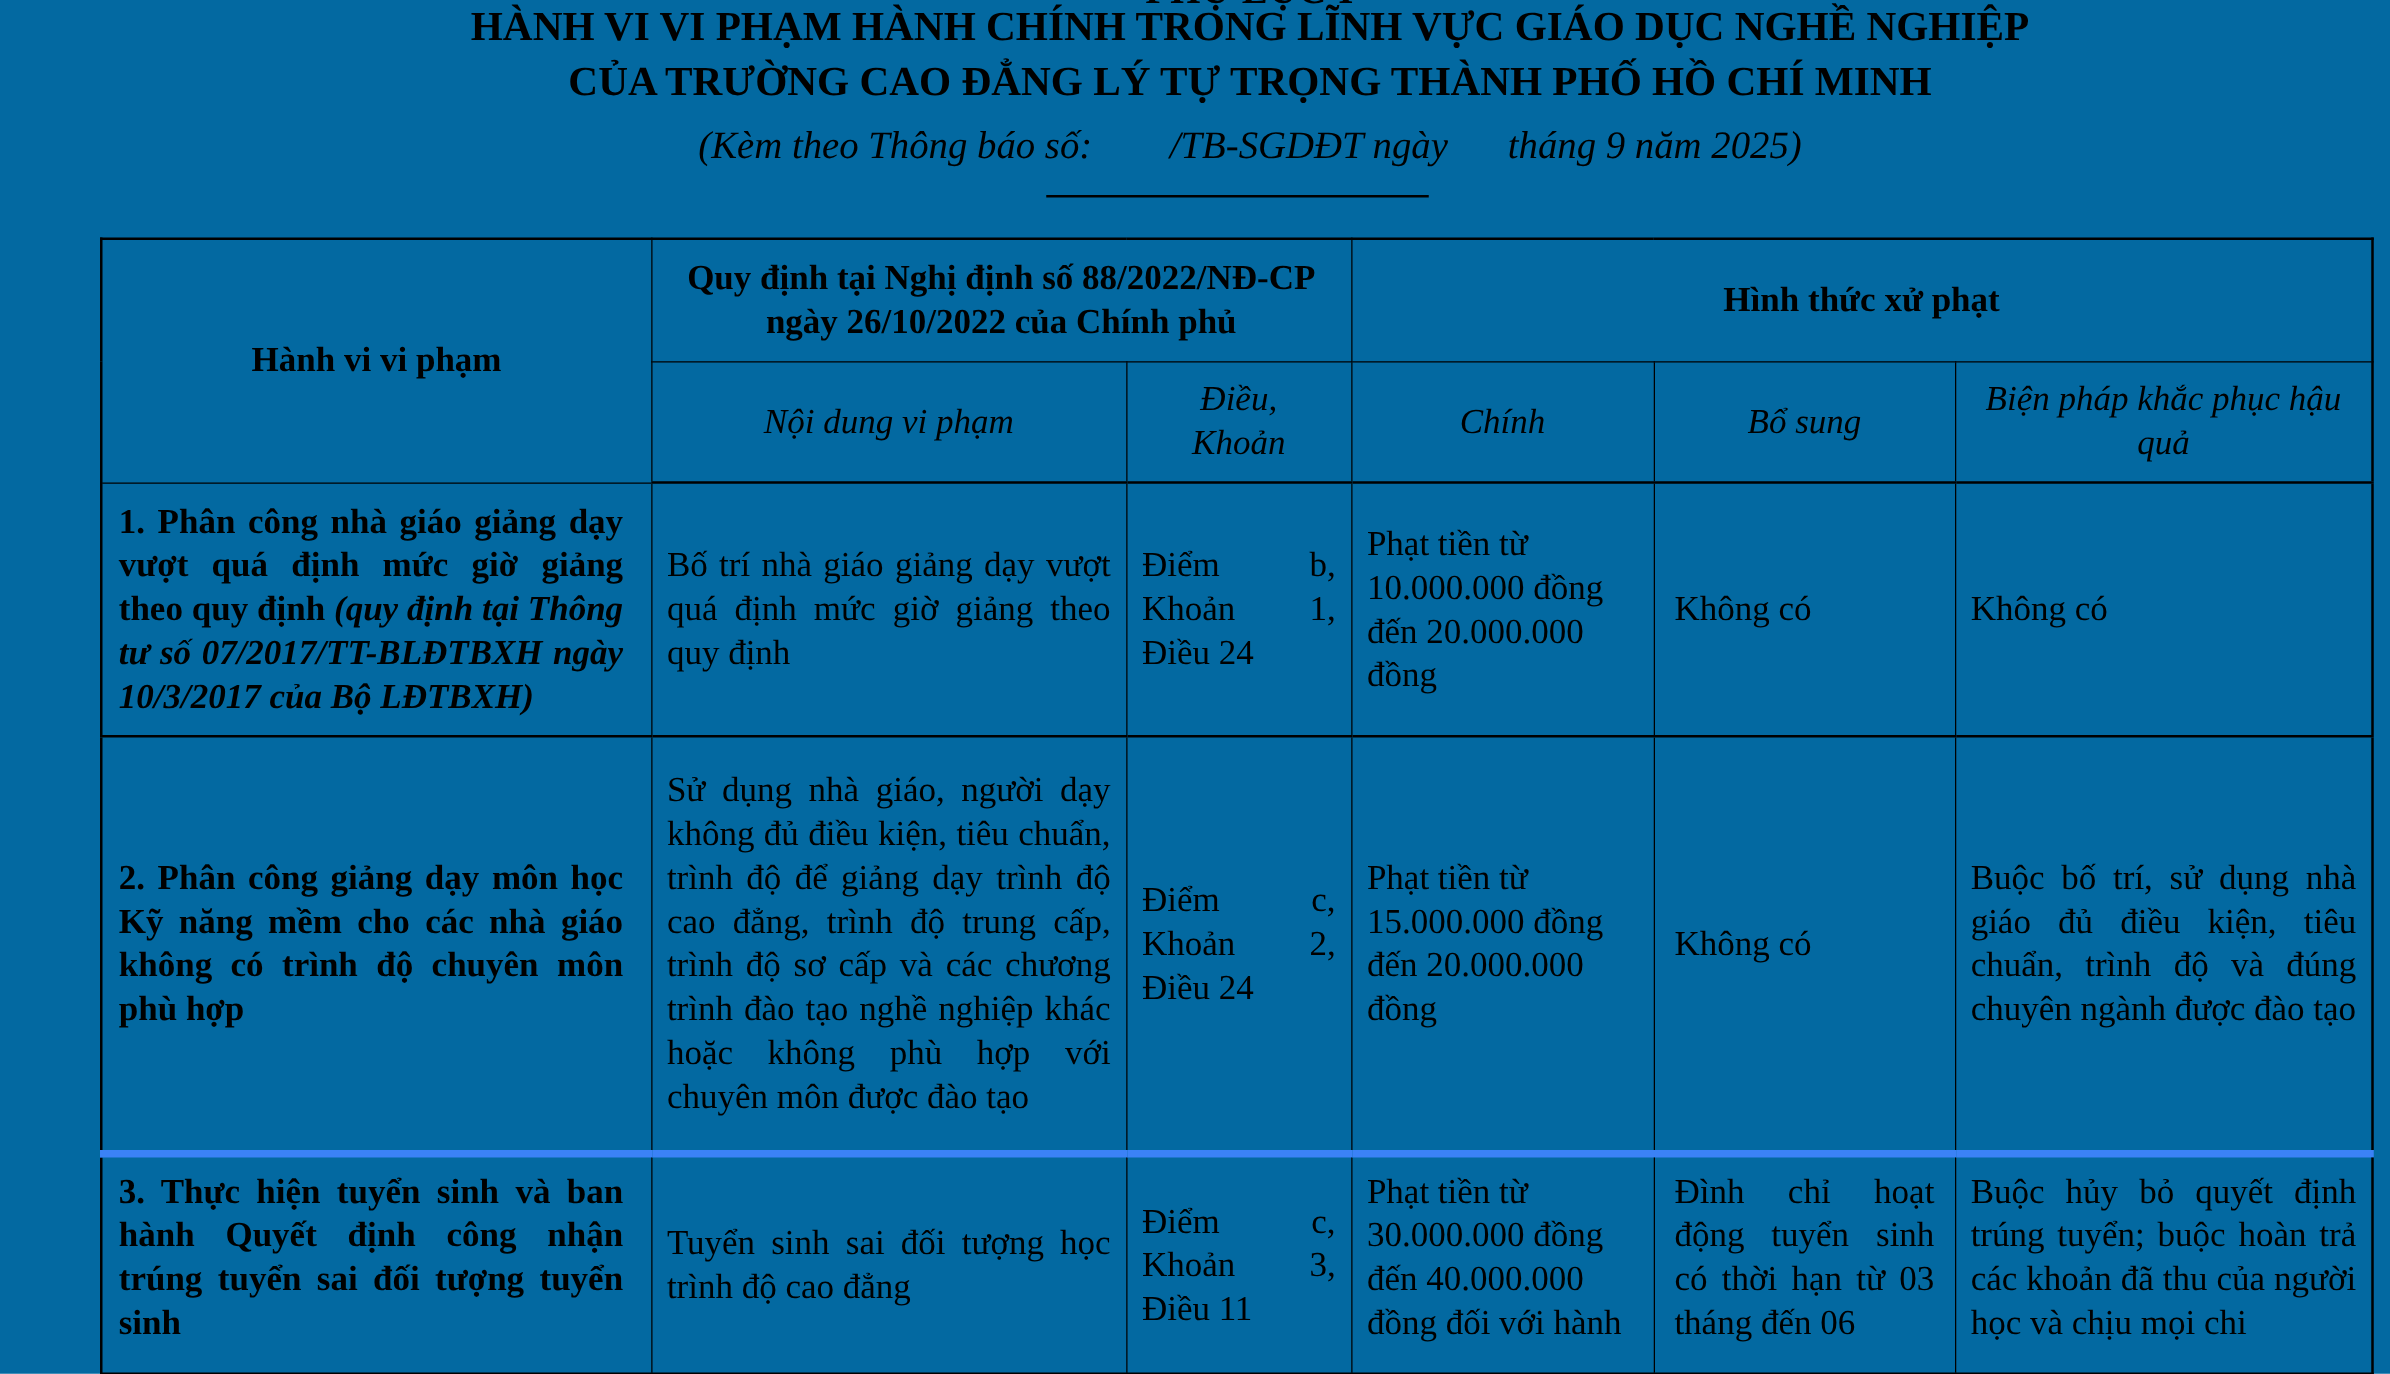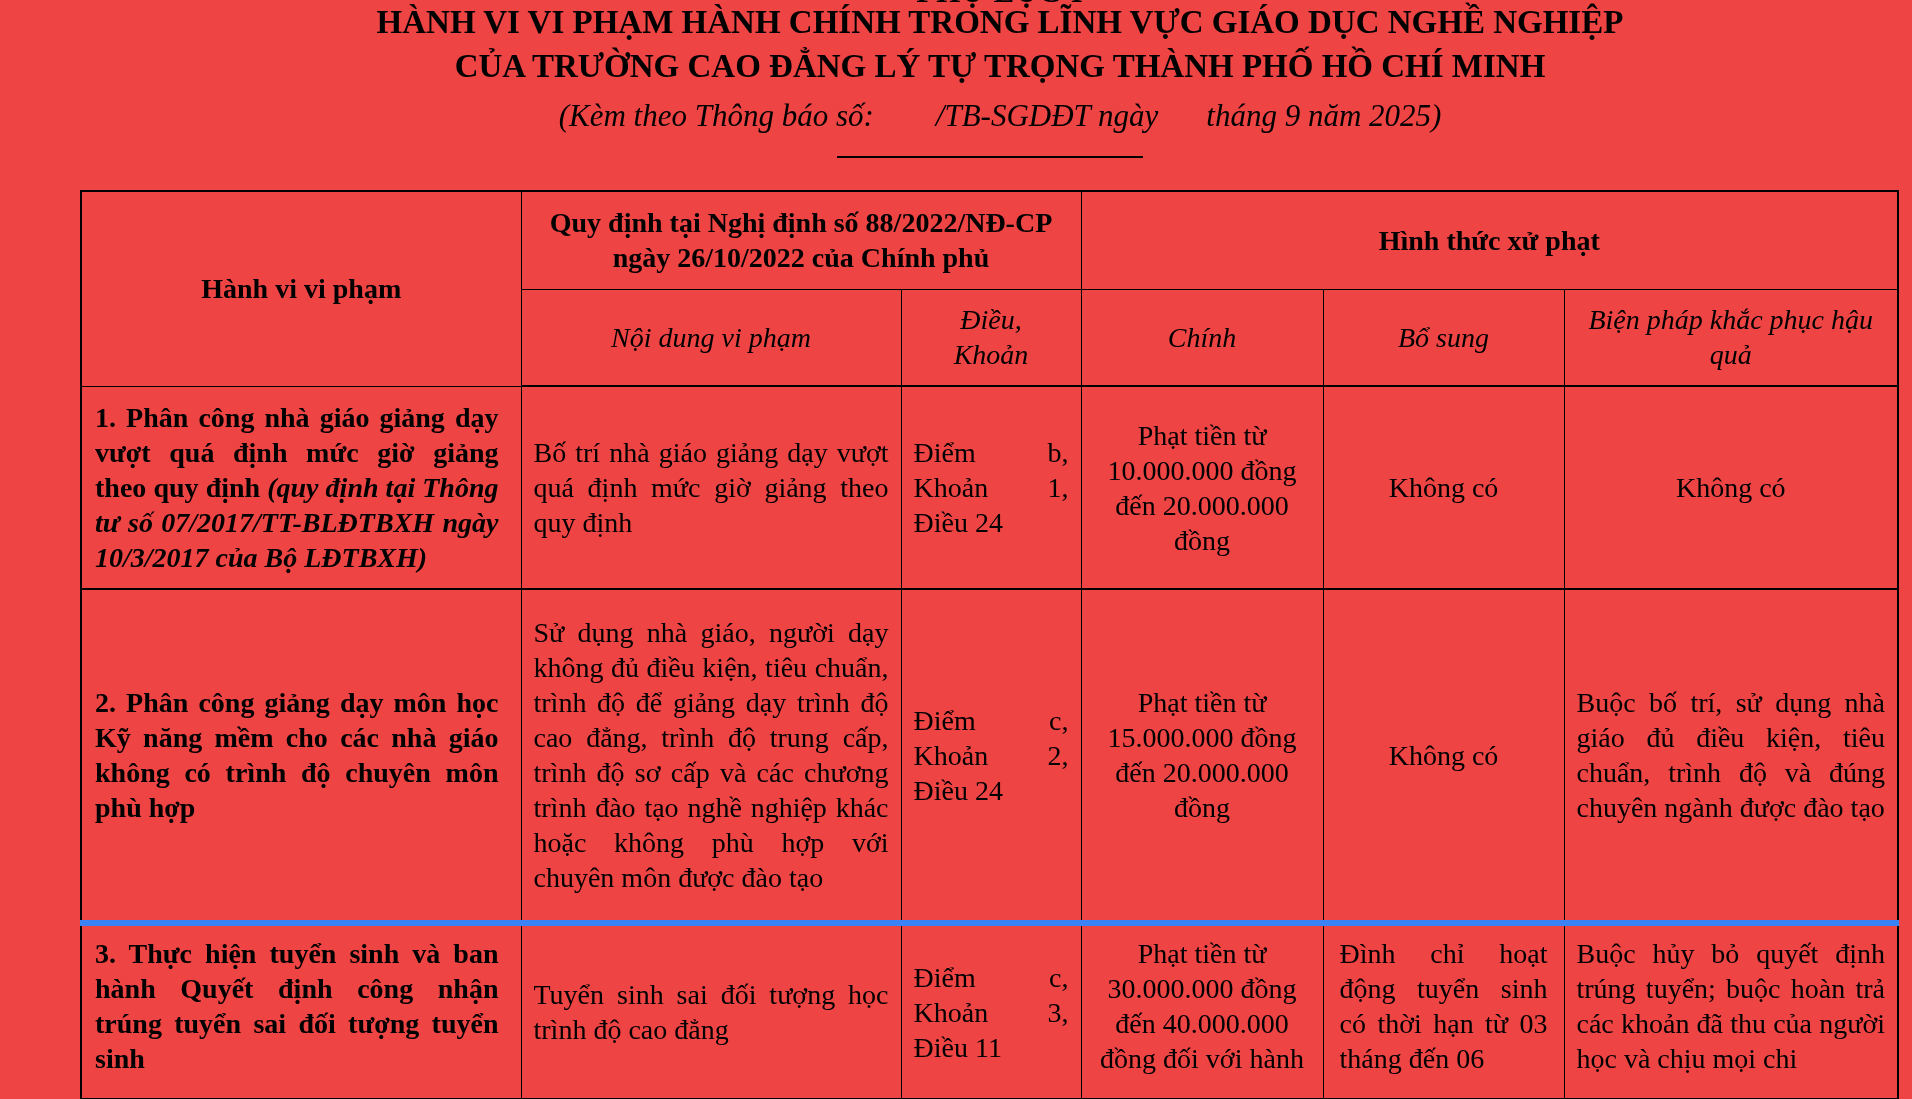--- a/index.html
+++ b/index.html
@@ -1,18 +1,18 @@
 <!DOCTYPE html>
 <html><head>
 <meta charset="utf-8">
 <style>
   * { margin:0; padding:0; box-sizing:border-box; }
   html,body { width:1912px; height:1099px; background:#ffffff; overflow:hidden;
               font-family:"Liberation Serif", serif; color:#000; }
-  .page { position:absolute; left:0; top:0; width:1912px; height:1099px; background:#ef4444; }
+  .page { position:absolute; left:0; top:0; width:1912px; height:1099px; background:#0369a1; }
 
   
   .titles { position:absolute; left:90px; top:0; width:1820px; text-align:center; }
   .clipped-label { position:absolute; left:0; top:-26px; width:100%; text-align:center;
                    font-weight:bold; font-size:31px; letter-spacing:1px; }
   .title-line1 { position:absolute; left:0; top:4px;  width:100%; font-weight:bold; font-size:33px; }
   .title-line2 { position:absolute; left:0; top:48px; width:100%; font-weight:bold; font-size:33px; }
   .subtitle    { position:absolute; left:0; top:98px; width:100%; font-style:italic; font-size:31px; }
   .subtitle .gap1 { display:inline-block; width:62px; }
   .subtitle .gap2 { display:inline-block; width:48px; }
@@ -28,21 +28,21 @@
   tr.hrow1 td { height:98px; }
   tr.hrow2 td { height:97px; border-bottom:2px solid #000; }
   tr.r1 td { height:203px; border-bottom:2px solid #000; }
   tr.r2 td { height:334px; border-bottom:6px solid #3b82f6; }
   tr.r3 td { height:176px; }
 
   .th-b { font-weight:bold; text-align:center; }
   .th-i { font-style:italic; text-align:center; }
 
   .cell-j { text-align:justify; }
-  .cell-c { text-align:center; }
+  .cell-c { text-align:left; }
   .col1 { padding:2px 22px 2px 13px !important;font-weight:bold; }
   .col5 { padding:2px 16px !important; }
   .v-top { vertical-align:top !important; padding-top:10px !important; }
 
   .it { font-style:italic; }
 
   
   .dk { width:100%; }
   .dk-line { display:flex; justify-content:space-between;gap:34px; }
 </style>

